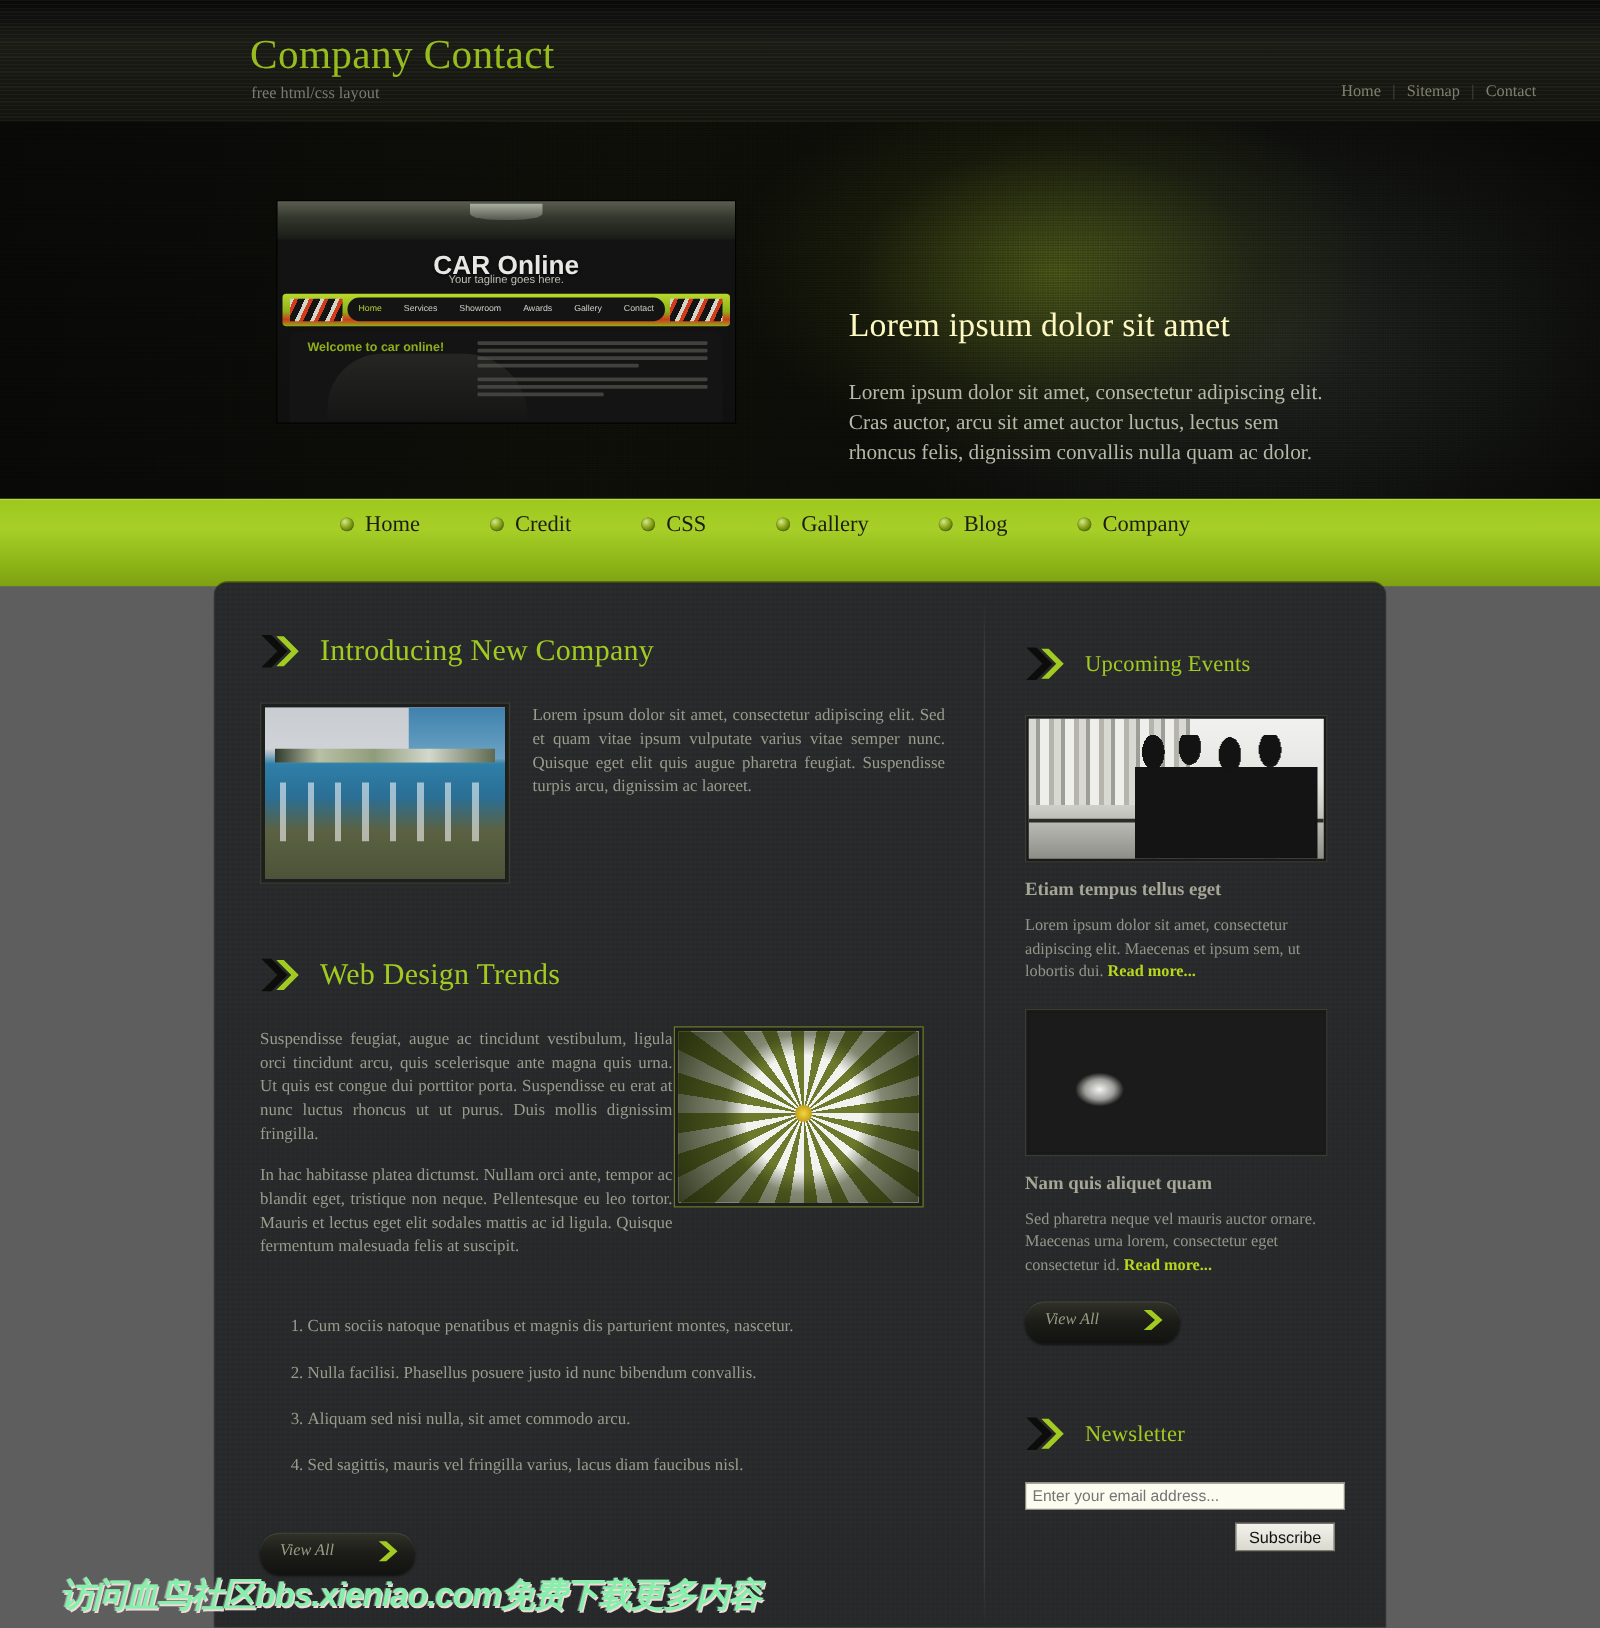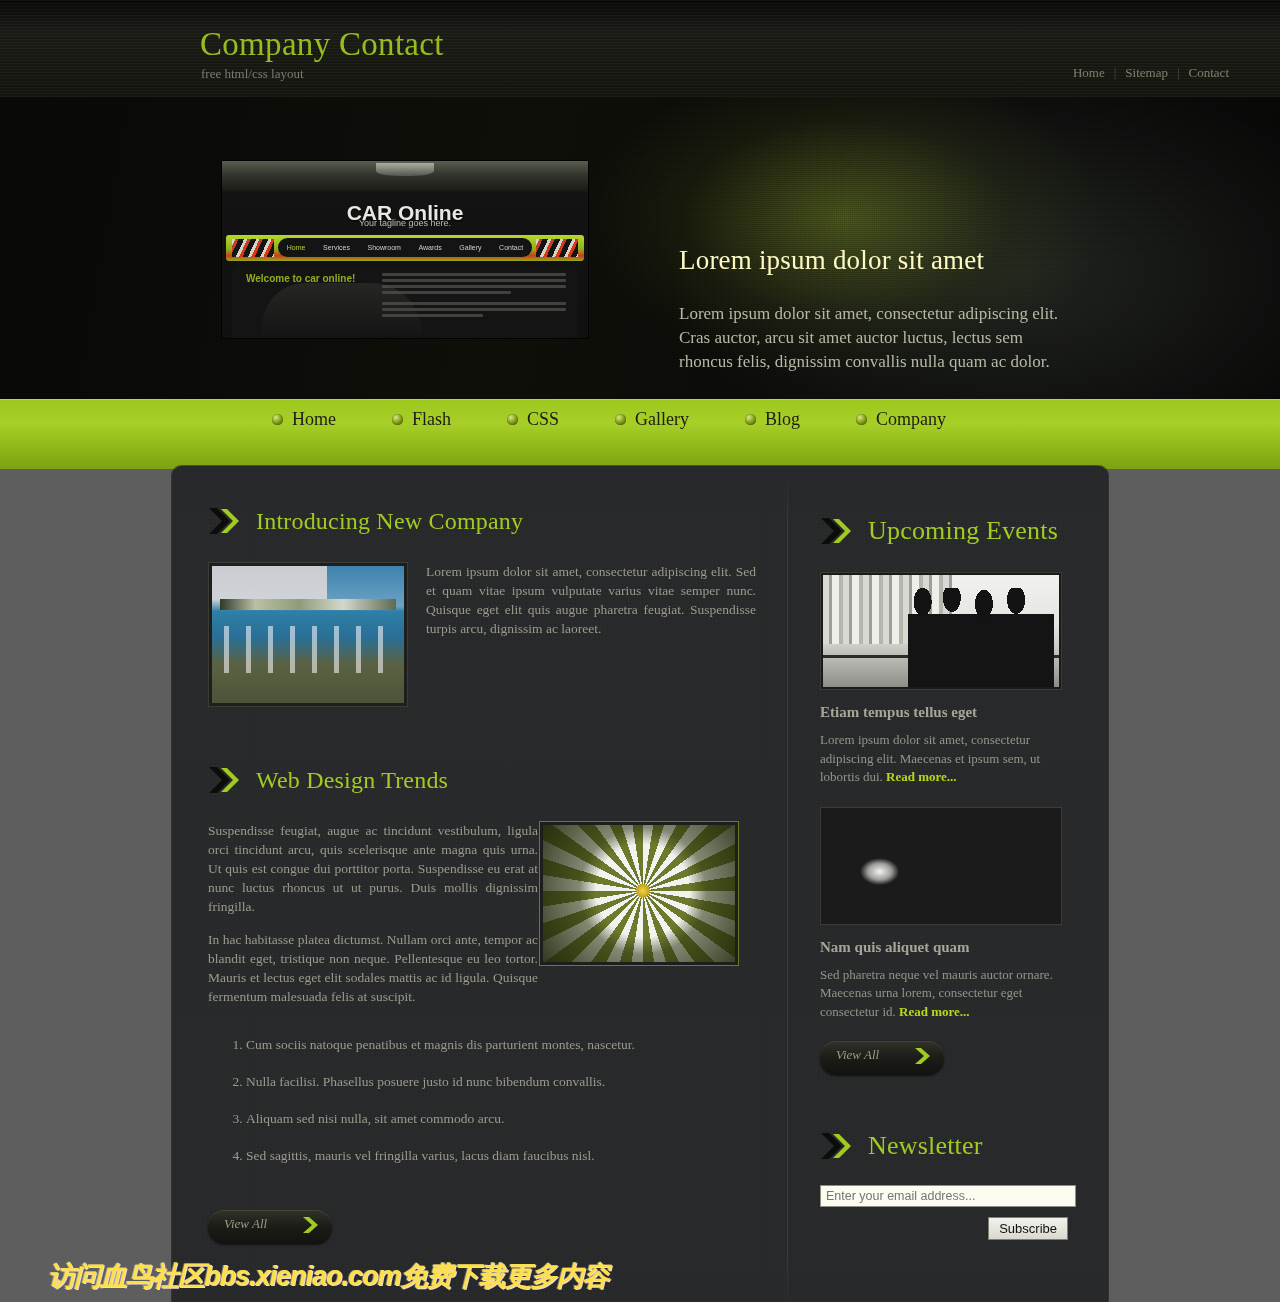--- a/index.html
+++ b/index.html
@@ -185,21 +185,21 @@
     display:flex; align-items:center; gap:14px; margin:0 0 26px 0;
   }
   .chev {
     width:34px; height:30px; flex:none; position:relative;
   }
   .chev svg { display:block; }
   .sect-head h2 {
     margin:0; font-size:24px; font-weight:normal; color:#a2cb21;
     letter-spacing:.2px;
   }
-  #col-side .sect-head h2 { font-size:26px; }
+  #col-side .sect-head h2 { font-size:18px; }
 
   .intro-row { display:flex; gap:18px; align-items:flex-start; }
   .thumb {
     width:200px; height:145px; flex:none; border:1px solid #3b3c36;
     padding:3px; background:#1e1f1d;
   }
   .thumb .pic { width:100%; height:100%; }
   .pic-lake {
     background:
       linear-gradient(180deg,#c9ccd0 0%,#cfd2d6 24%,#8fb0c4 28%,#2f7fa8 33%,#2a6f96 52%,#5b6142 72%,#4d5338 100%),
@@ -239,21 +239,21 @@
       repeating-conic-gradient(from 0deg at 52% 48%, #f2f2ee 0deg 9deg, #6d7a2d 9deg 18deg),
       linear-gradient(135deg,#7d8c24 0%,#53611a 50%,#2f3a10 100%);
     position:relative; overflow:hidden;
   }
   .pic-flower:after {
     content:""; position:absolute; inset:0;
     background:radial-gradient(circle at 52% 48%, rgba(0,0,0,0) 38%, rgba(40,50,14,.55) 52%, rgba(30,38,10,.9) 100%);
   }
 
   ol.numlist {
-    margin:30px 0 0 0; padding-left:38px; color:#9a9b8c;
+    margin:46px 0 0 0; padding-left:38px; color:#9a9b8c;
     font-size:13.5px;
   }
   ol.numlist li { margin-bottom:19px; line-height:18px; }
 
   .viewall {
     display:inline-block; position:relative;
     width:124px; height:34px; margin-top:26px;
     border-radius:16px;
     background:linear-gradient(180deg,#313229 0%,#1c1d18 48%,#121310 100%);
     box-shadow:inset 0 1px 0 rgba(255,255,255,.09), 0 1px 2px rgba(0,0,0,.6);
@@ -324,21 +324,21 @@
     font-size:13px; color:#111;
     background:linear-gradient(180deg,#f3f3ec,#d9d9cf);
     border:1px solid #7e7e72; cursor:pointer;
   }
 
   
   #watermark {
     position:absolute; left:48px; top:1258px;
     font-family:"Liberation Sans", sans-serif;
     font-size:27px; font-weight:bold; font-style:italic;
-    color:#fde047; white-space:nowrap;
+    color:#86efac; white-space:nowrap;
     text-shadow: 1px 1px 0 #f0d9d7, -1px 0 0 rgba(255,255,255,.35);
     letter-spacing:-1px;
     text-align:center;
   }
 </style>
 </head>
 <body>
 
 <div id="header">
   <div id="site-title">Company Contact</div>
@@ -399,21 +399,21 @@
 </div>
 
 <div id="mainnav">
   <div id="mainnav-inner">
     <a class="navitem" href="#">
       <span class="navdot"></span>
       <span>Home</span>
     </a>
     <a class="navitem" href="#">
       <span class="navdot"></span>
-      <span>Flash</span>
+      <span>Credit</span>
     </a>
     <a class="navitem" href="#">
       <span class="navdot"></span>
       <span>CSS</span>
     </a>
     <a class="navitem" href="#">
       <span class="navdot"></span>
       <span>Gallery</span>
     </a>
     <a class="navitem" href="#">

